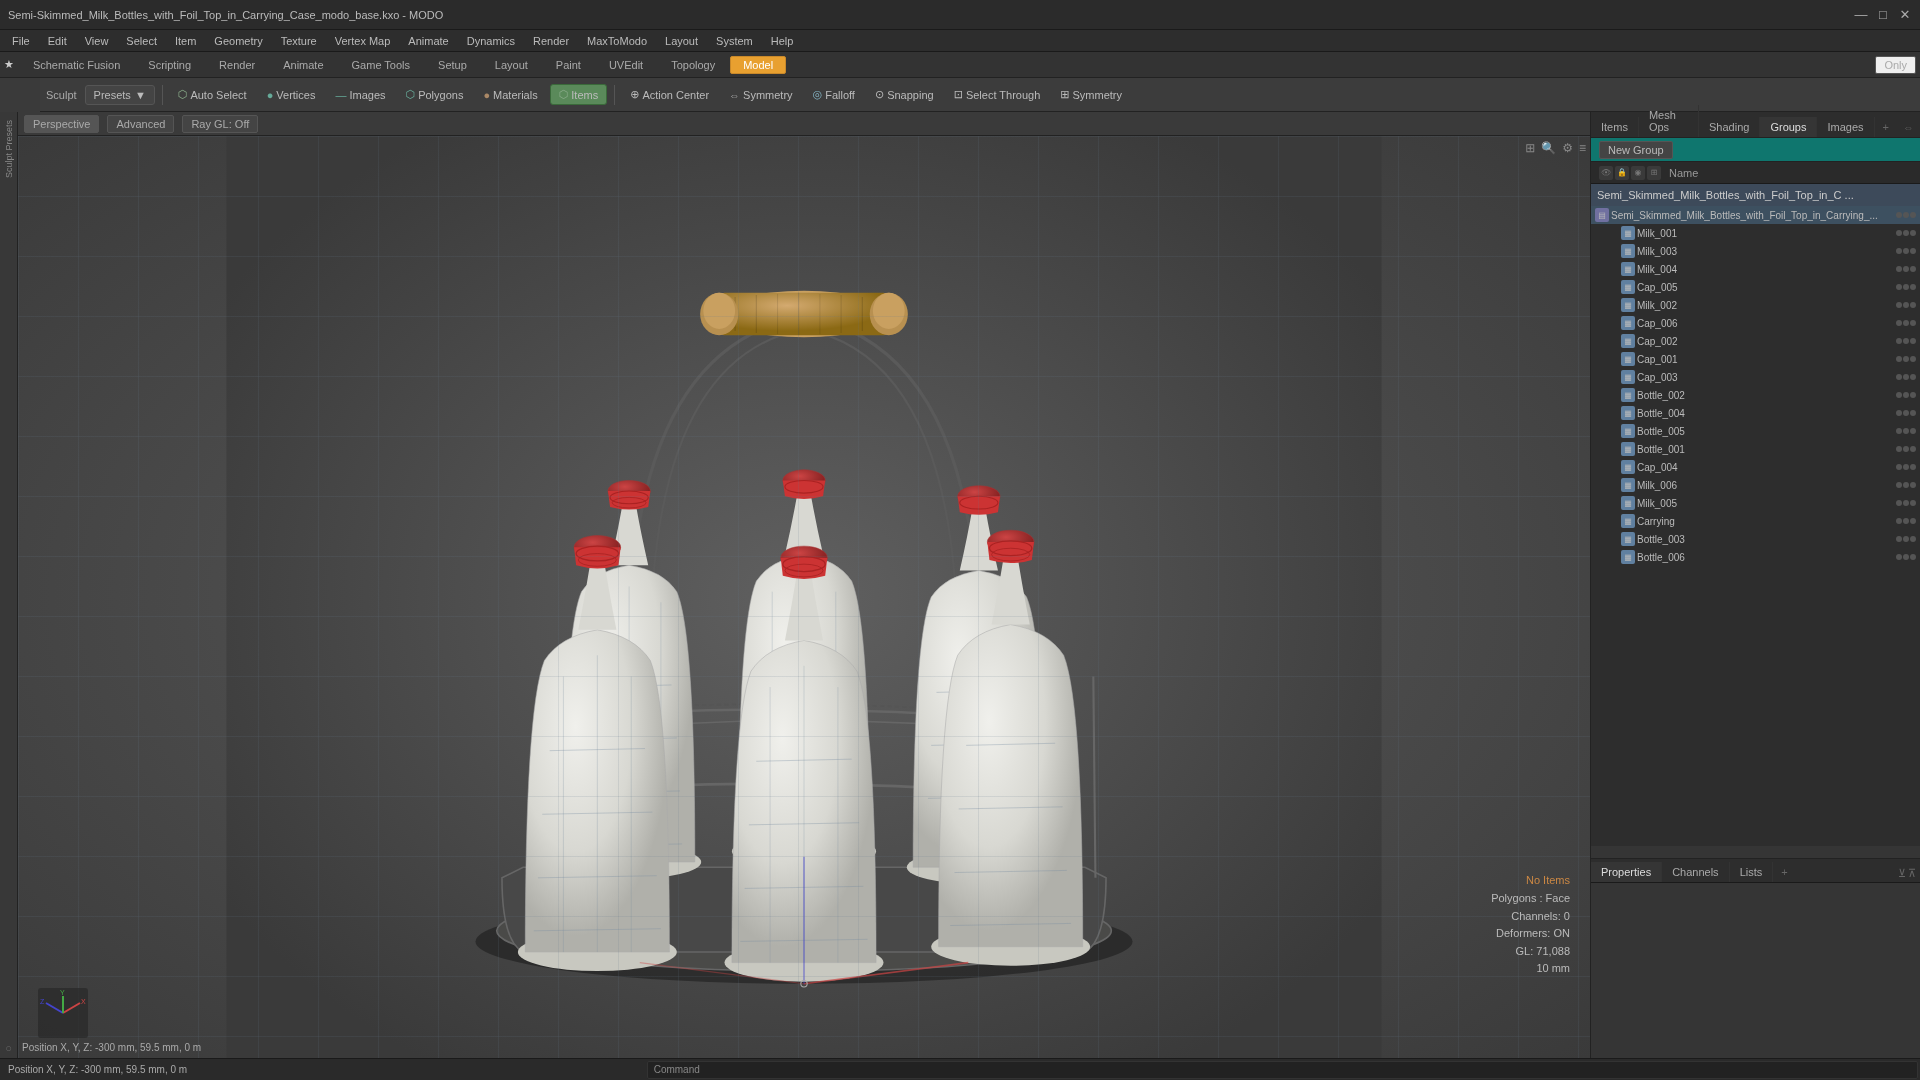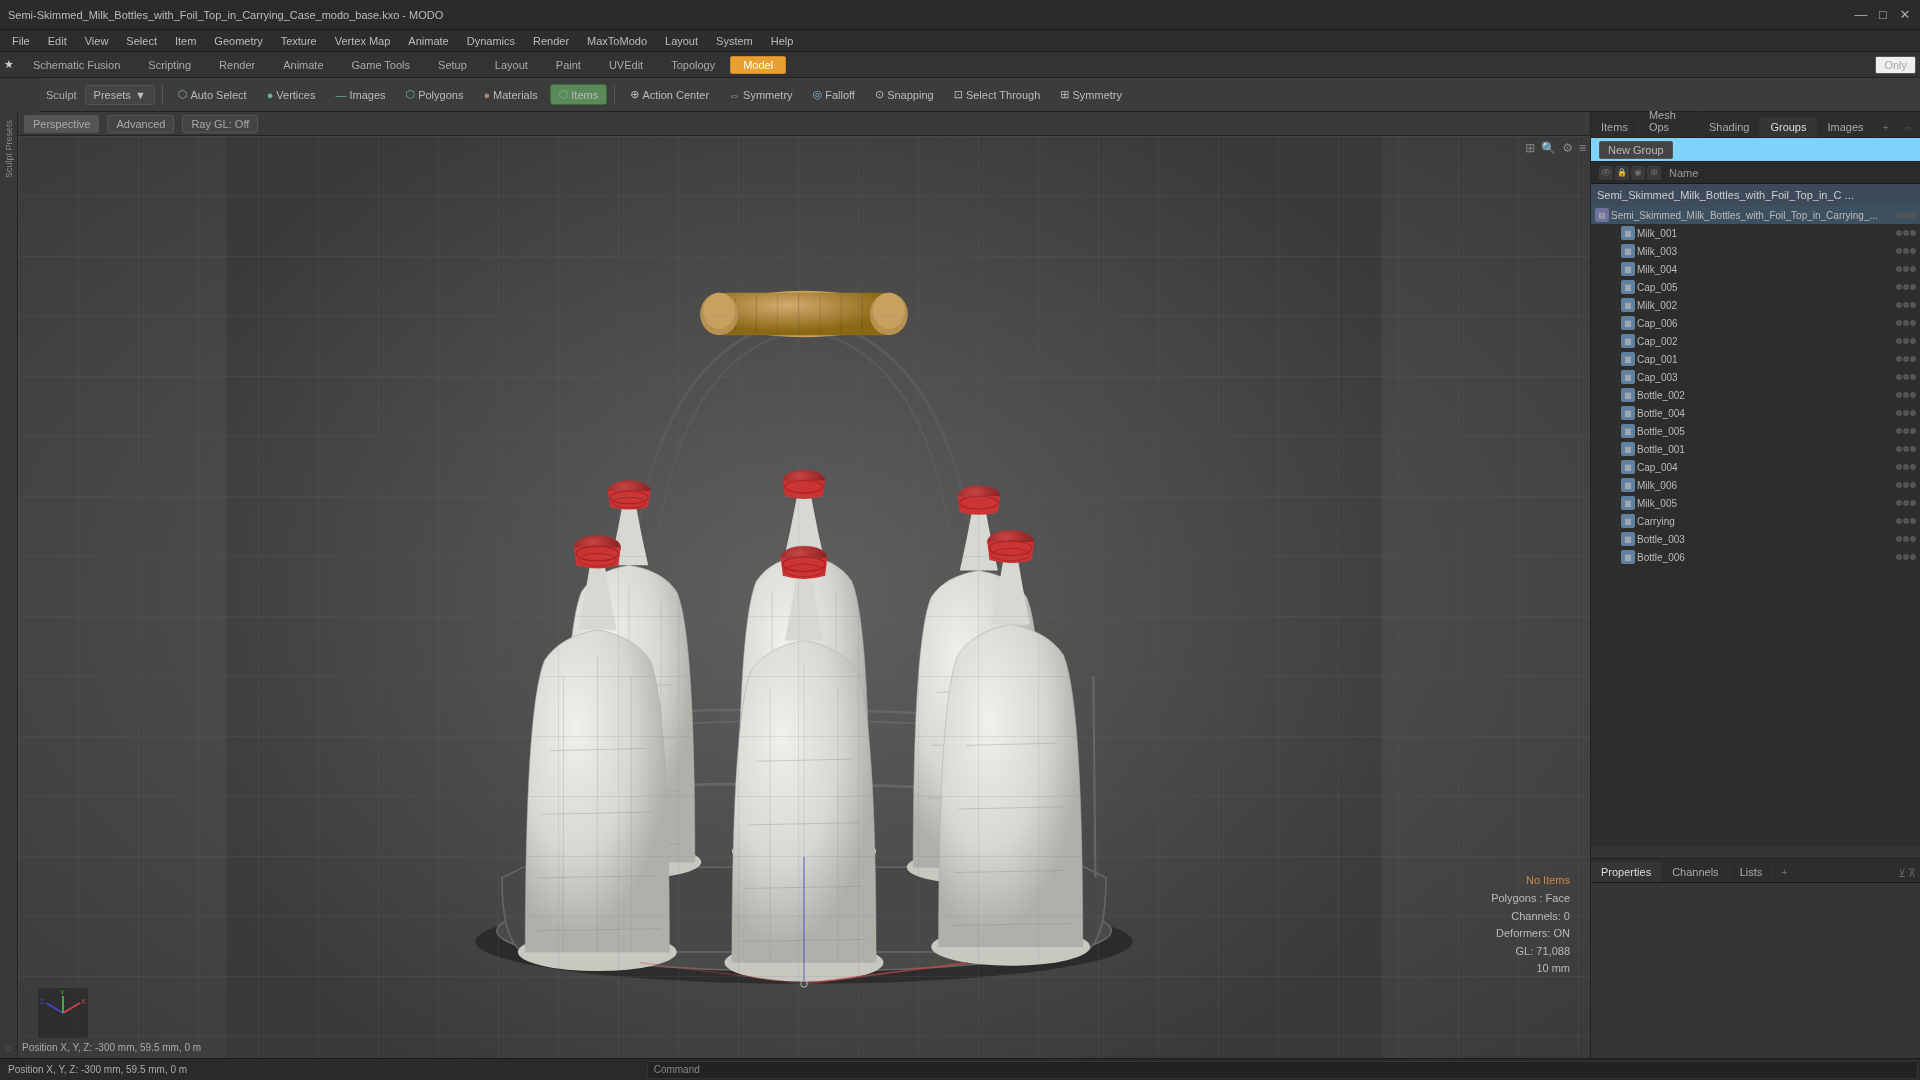--- a/index.html
+++ b/index.html
@@ -56,21 +56,21 @@
 
     
     #right-panel { width: 330px; background: #353535; border-left: 1px solid #222; display: flex; flex-direction: column; }
     #right-panel-tabs { height: 26px; background: #2d2d2d; display: flex; align-items: flex-end; border-bottom: 1px solid #222; }
     #right-panel-tabs .tab { padding: 4px 10px; color: #aaa; font-size: 11px; cursor: pointer; border-right: 1px solid #333; }
     #right-panel-tabs .tab.active { background: #353535; color: #ddd; }
     #right-panel-tabs .tab-add { padding: 4px 8px; color: #666; cursor: pointer; }
     #right-panel-tabs .expand-btn { margin-left: auto; padding: 4px 6px; color: #666; cursor: pointer; }
 
     #groups-panel { flex: 1; display: flex; flex-direction: column; overflow: hidden; }
-    #groups-header { height: 24px; background: #7dd3fc; display: flex; align-items: center; padding: 0 8px; border-bottom: 1px solid #222; }
+    #groups-header { height: 24px; background: #0f766e; display: flex; align-items: center; padding: 0 8px; border-bottom: 1px solid #222; }
     #groups-header .new-group-btn { background: #444; border: 1px solid #555; border-radius: 2px; padding: 2px 8px; color: #bbb; font-size: 11px; cursor: pointer; }
 
     #groups-columns { height: 22px; background: #2a2a2a; display: flex; align-items: center; padding: 0 8px; border-bottom: 1px solid #1a1a1a; gap: 4px; }
     #groups-columns .col-icons { display: flex; gap: 2px; margin-right: 4px; }
     #groups-columns .col-icon { width: 14px; height: 14px; background: #3a3a3a; border-radius: 2px; display: flex; align-items: center; justify-content: center; color: #777; font-size: 8px; cursor: pointer; }
     #groups-columns .col-name { color: #999; font-size: 11px; }
 
     #groups-selected-item { height: 22px; background: #3d4a5a; display: flex; align-items: center; padding: 0 6px; color: #ccc; font-size: 11px; overflow: hidden; white-space: nowrap; text-overflow: ellipsis; }
 
     #groups-list { flex: 1; overflow-y: auto; background: #2d2d2d; }

